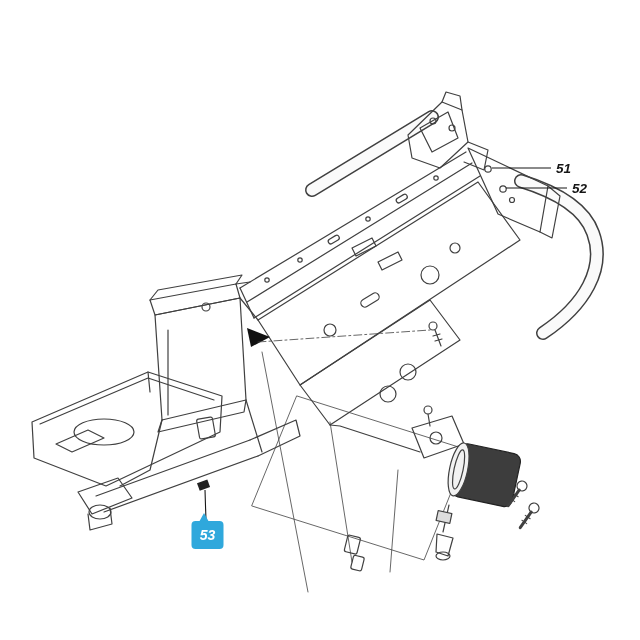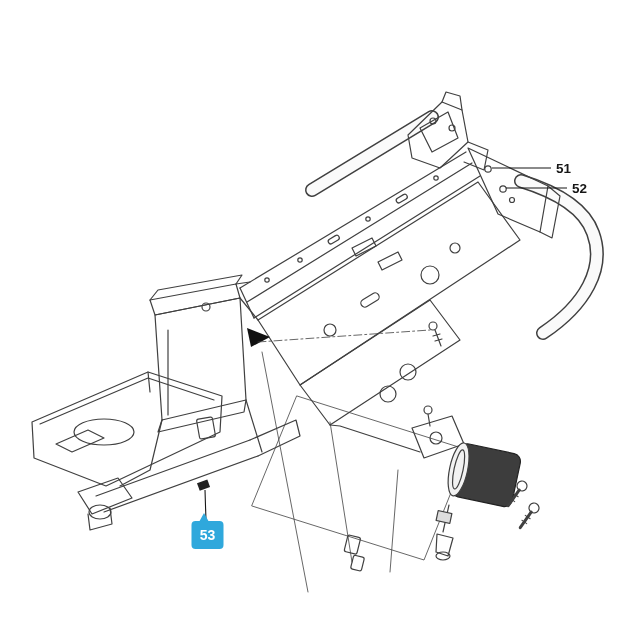--- a/index.html
+++ b/index.html
@@ -9,20 +9,21 @@
     width: 640px;
     height: 640px;
     overflow: hidden;
     font-family: "Liberation Sans", sans-serif;
   }
   .stage {
     position: relative;
     width: 640px;
     height: 588px;
     background: #ffffff;
+    font-style: italic;
   }
   svg { display: block; }
   .callout-label {
     font-family: "Liberation Sans", sans-serif;
     font-size: 13.5px;
     font-weight: 700;
     fill: #161616;
     stroke: none;
   }
   .badge-label {

